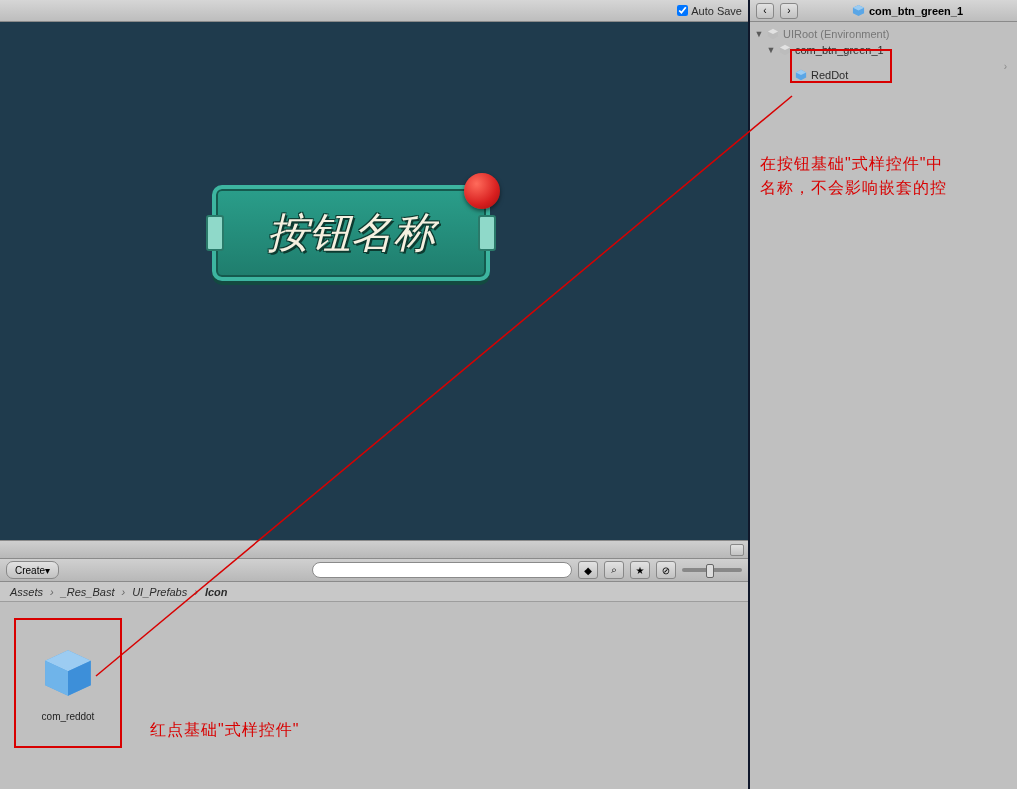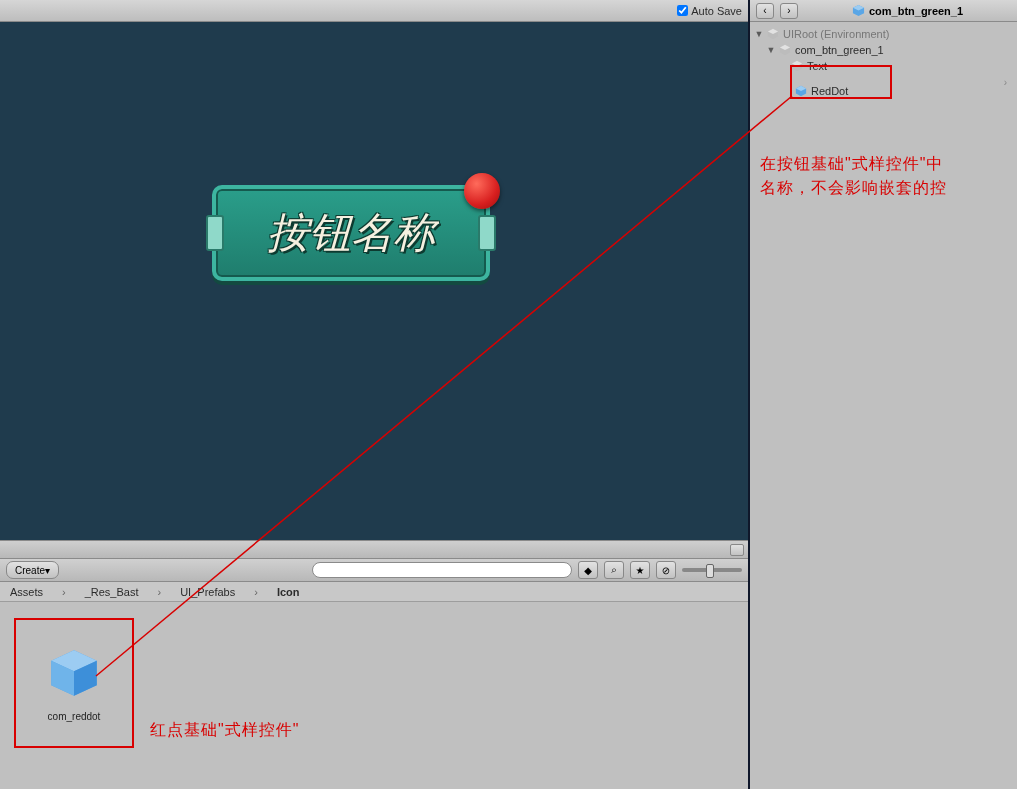--- a/index.html
+++ b/index.html
@@ -26,28 +26,28 @@
 
 
 .project-toolbar { height:24px; background:linear-gradient(#d0d0d0,#b8b8b8); border-top:1px solid #8a8a8a; border-bottom:1px solid #8a8a8a; display:flex; align-items:center; padding:0 6px; gap:6px; font-size:11px; }
 .tool-btn { height:18px; min-width:40px; padding:0 8px; background:linear-gradient(#e2e2e2,#c2c2c2); border:1px solid #888; border-radius:7px; font-size:10px; display:flex; align-items:center; justify-content:center; }
 .search-box { flex:1; max-width:260px; height:16px; background:#fff; border:1px solid #8a8a8a; border-radius:8px; margin-left:auto; }
 .icon-btn { width:20px; height:18px; background:linear-gradient(#e2e2e2,#c2c2c2); border:1px solid #888; border-radius:3px; display:flex; align-items:center; justify-content:center; font-size:10px; }
 .slider-bar { width:60px; height:4px; background:#888; border-radius:2px; position:relative; }
 .slider-bar::after { content:""; position:absolute; left:40%; top:-4px; width:6px; height:12px; background:#ddd; border:1px solid #666; border-radius:2px; }
 
 
-.breadcrumb { height:20px; background:#c8c8c8; border-bottom:1px solid #9d9d9d; display:flex; align-items:center; padding:5px 8px; font-size:11px; color:#2b2b2b; gap:14px; }
+.breadcrumb { height:20px; background:#c8c8c8; border-bottom:1px solid #9d9d9d; display:flex; align-items:center; padding:5px 8px; font-size:11px; color:#2b2b2b; gap:2px;font-style:italic; }
 .breadcrumb .crumb { padding:0 2px; }
 .breadcrumb .sep { color:#666; padding:0 3px; }
 .breadcrumb .crumb.bold { font-weight:bold; }
 
 
 .project-area { flex:1; background:#c0c0c0; position:relative; padding:18px; }
-.asset-item { position:absolute; left:14px; top:16px; width:120px; height:130px; border:2px solid #d80000; display:flex; flex-direction:column; align-items:center; justify-content:center; gap:10px; }
+.asset-item { position:absolute; left:14px; top:16px; width:108px; height:130px; border:2px solid #d80000; display:flex; flex-direction:column; align-items:center; justify-content:center; gap:10px; }
 .prefab-cube { width:56px; height:56px; position:relative; }
 .prefab-cube svg { width:100%; height:100%; }
 .asset-label { font-size:10px; color:#222; }
 .annotation-bottom { position:absolute; left:150px; top:118px; font-size:16px; color:#d80000; letter-spacing:1px; }
 
 
 .right-toolbar { height:22px; background:linear-gradient(#d6d6d6,#bdbdbd); border-bottom:1px solid #8a8a8a; display:flex; align-items:center; padding:0 6px; gap:6px; font-size:11px; }
 .right-toolbar .nav-btn { width:18px; height:16px; background:linear-gradient(#e2e2e2,#c2c2c2); border:1px solid #888; border-radius:3px; display:flex; align-items:center; justify-content:center; font-size:10px; }
 .prefab-title { font-weight:bold; display:flex; align-items:center; gap:4px; }
 
@@ -163,30 +163,20 @@
         <span class="obj-icon">
             <svg viewBox="0 0 14 14" width="12" height="12">
               <polygon points="7,1 13,4 13,10 7,13 1,10 1,4" fill="#bcbcbc"></polygon>
               <polygon points="7,1 13,4 7,7 1,4" fill="#e2e2e2"></polygon>
             </svg>
           </span>
         <span class="name">com_btn_green_1</span>
       </div>
       <div class="h-row indent2">
         <span class="tri"></span>
-        <span class="obj-icon">
-            <svg viewBox="0 0 14 14" width="12" height="12">
-              <polygon points="7,1 13,4 13,10 7,13 1,10 1,4" fill="#bcbcbc"></polygon>
-              <polygon points="7,1 13,4 7,7 1,4" fill="#e2e2e2"></polygon>
-            </svg>
-          </span>
-        <span class="name">Text</span>
-      </div>
-      <div class="h-row indent2">
-        <span class="tri"></span>
         <span class="red-box-hier" style="display:flex;align-items:center;gap:2px">
           <span class="obj-icon">
               <svg viewBox="0 0 14 14" width="12" height="12">
                 <polygon points="7,1 13,4 13,10 7,13 1,10 1,4" fill="#5aa6e6"></polygon>
                 <polygon points="7,1 13,4 7,7 1,4" fill="#9cccf2"></polygon>
               </svg>
             </span>
           <span class="name">RedDot</span>
         </span>
         <span style="margin-left:auto;color:#888;font-size:10px">›</span>

